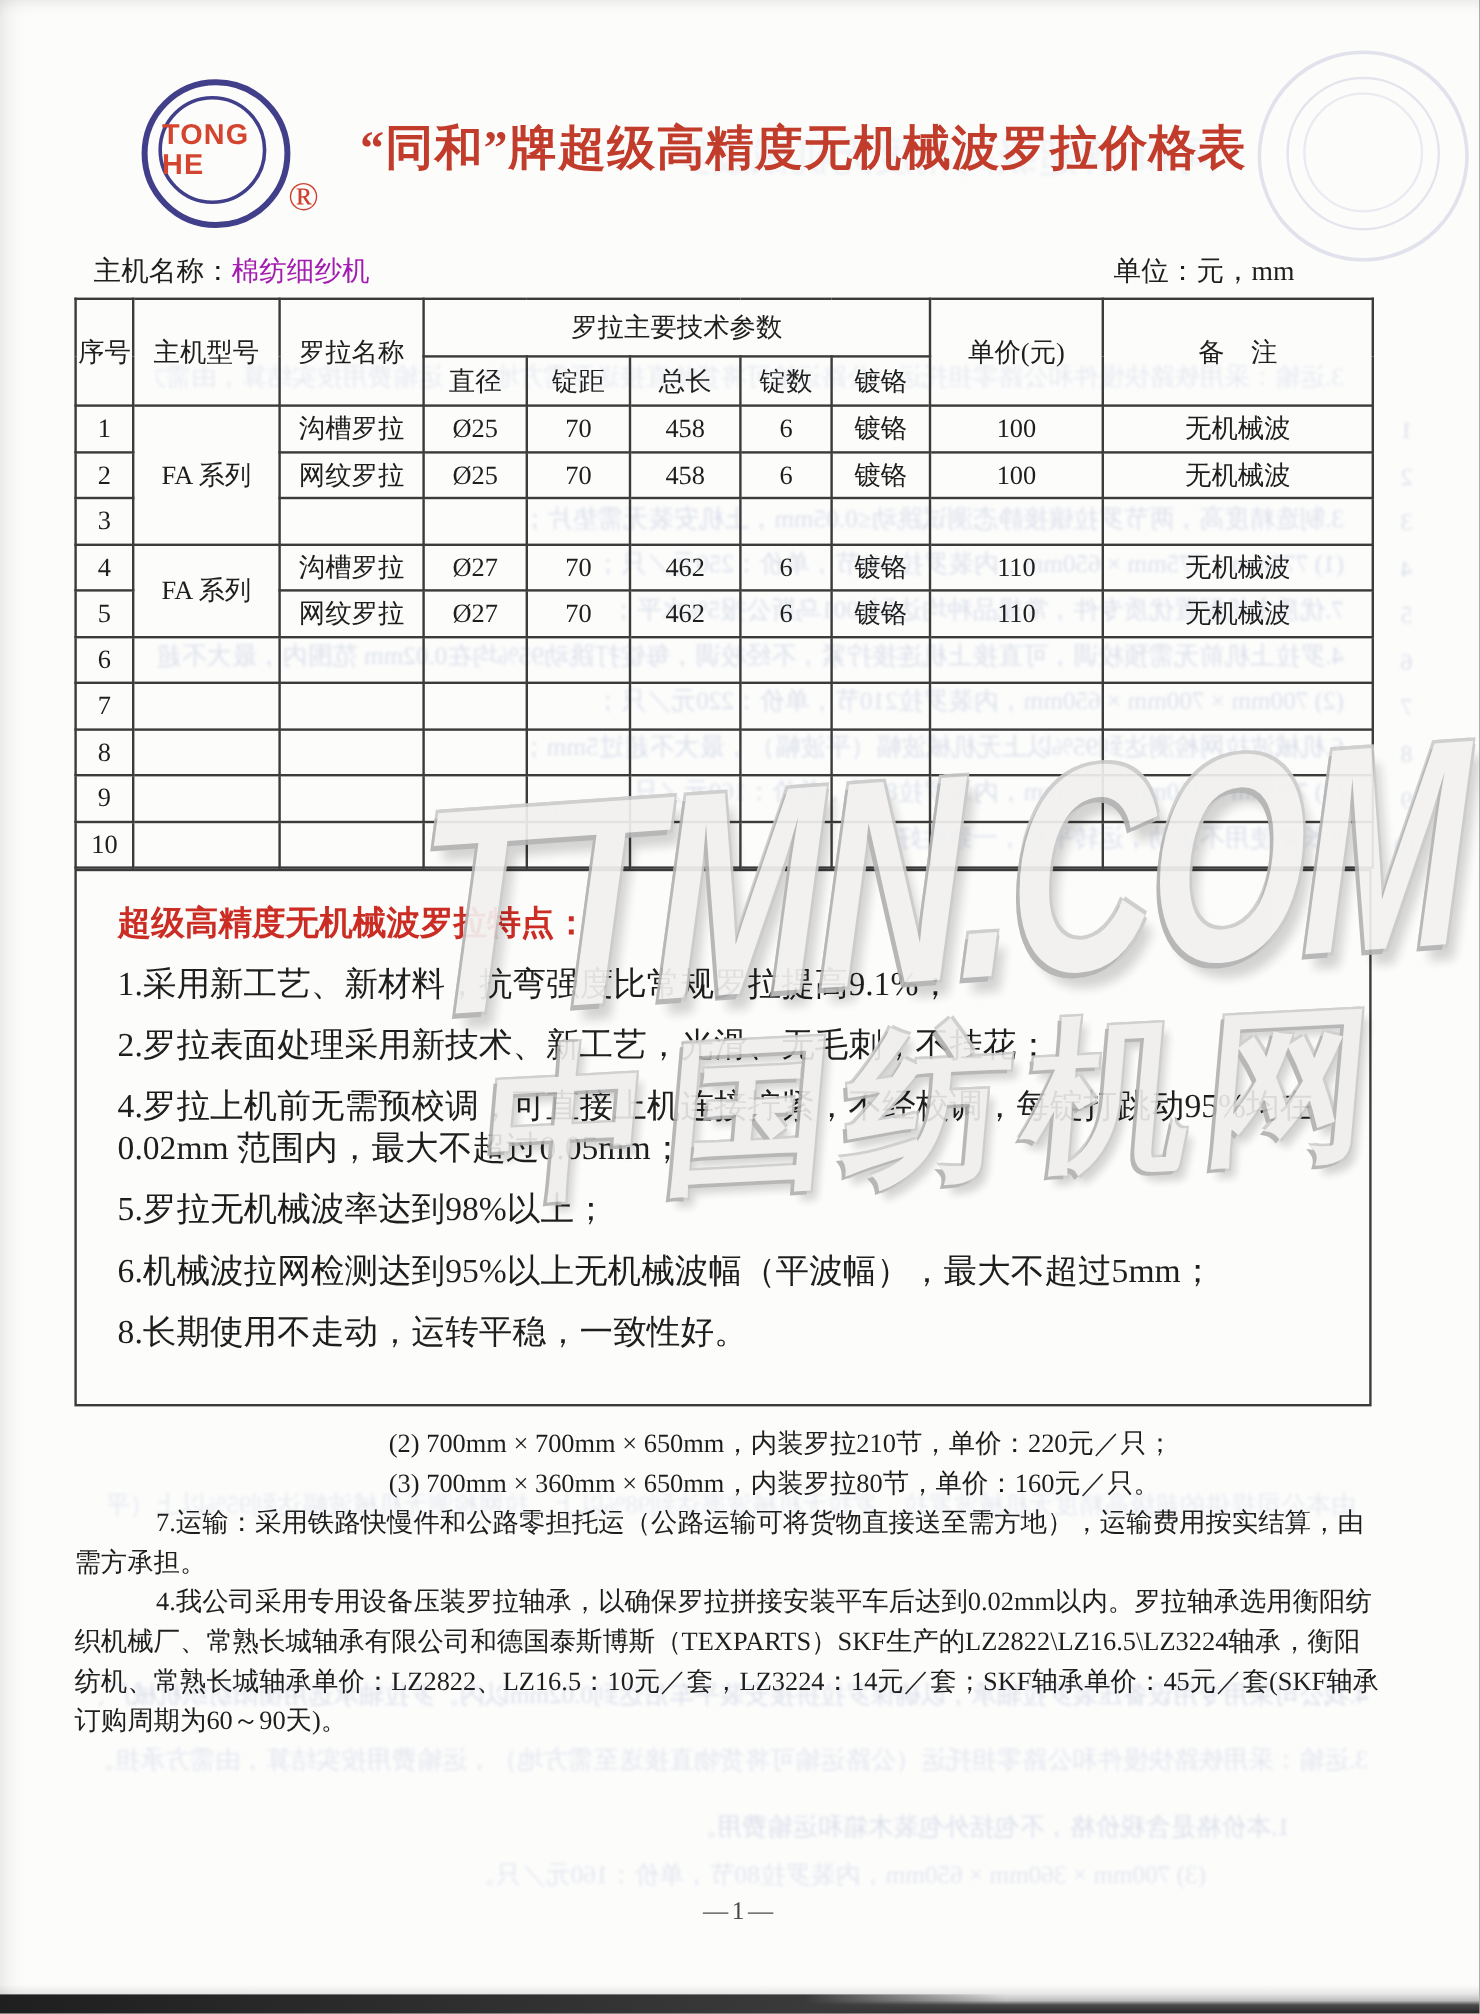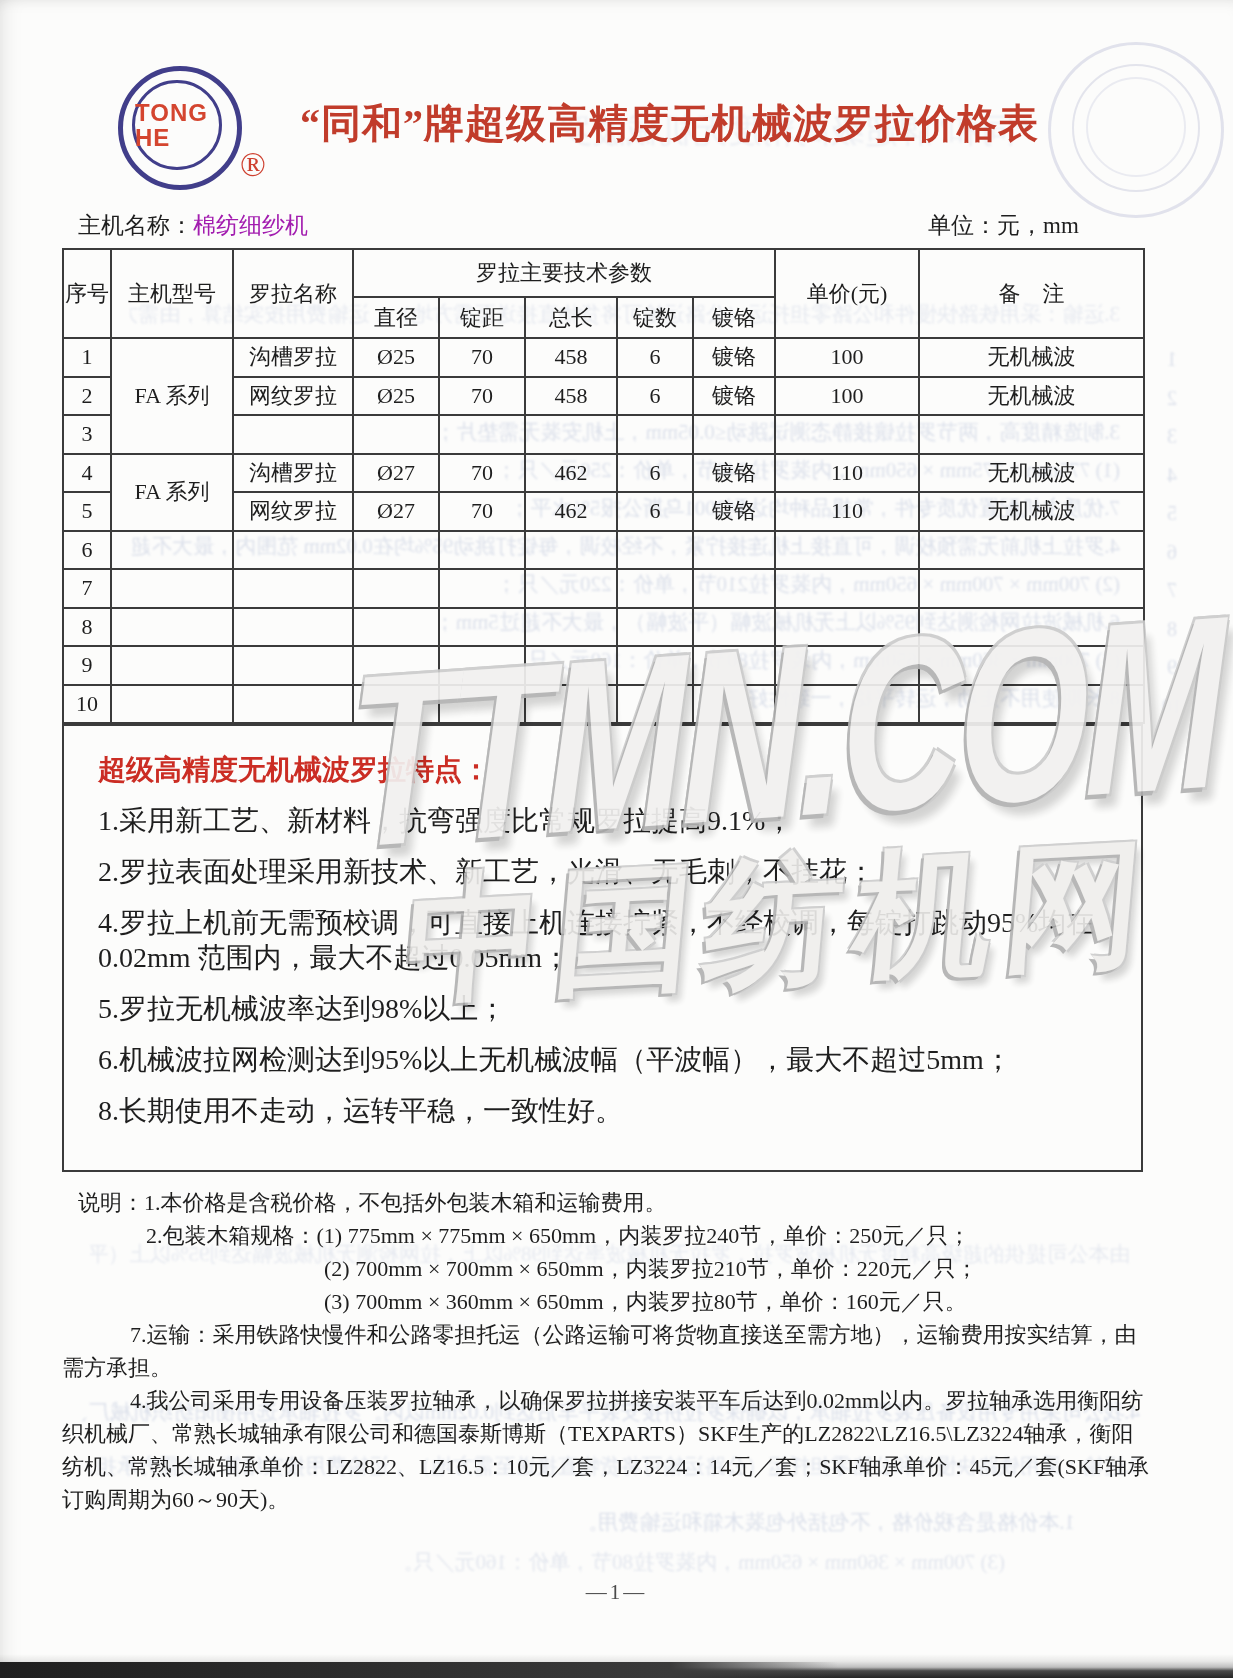--- a/index.html
+++ b/index.html
@@ -265,22 +265,20 @@
     <p class="f-title">超级高精度无机械波罗拉特点：</p>
     <p>1.采用新工艺、新材料，抗弯强度比常规罗拉提高9.1%；</p>
     <p>2.罗拉表面处理采用新技术、新工艺，光滑、无毛刺，不挂花；</p>
     <p>4.罗拉上机前无需预校调，可直接上机连接拧紧，不经校调，每锭打跳动95%均在0.02mm 范围内，最大不超过0.05mm；</p>
     <p>5.罗拉无机械波率达到98%以上；</p>
     <p>6.机械波拉网检测达到95%以上无机械波幅（平波幅），最大不超过5mm；</p>
     <p>8.长期使用不走动，运转平稳，一致性好。</p>
   </div>
 
   <div class="notes">
-    <p class="n1"><span>说明：</span><span>1.本价格是含税价格，不包括外包装木箱和运输费用。</span></p>
-    <p class="n2"><span>2.包装木箱规格：</span><span>(1) 775mm × 775mm × 650mm，内装罗拉240节，单价：250元／只；</span></p>
     <p class="n-sub">(2) 700mm × 700mm × 650mm，内装罗拉210节，单价：220元／只；</p>
     <p class="n-sub">(3) 700mm × 360mm × 650mm，内装罗拉80节，单价：160元／只。</p>
     <p class="n-ind">7.运输：采用铁路快慢件和公路零担托运（公路运输可将货物直接送至需方地），运输费用按实结算，由需方承担。</p>
     <p class="n-ind">4.我公司采用专用设备压装罗拉轴承，以确保罗拉拼接安装平车后达到0.02mm以内。罗拉轴承选用衡阳纺织机械厂、常熟长城轴承有限公司和德国泰斯博斯（TEXPARTS）SKF生产的LZ2822\LZ16.5\LZ3224轴承，衡阳纺机、常熟长城轴承单价：LZ2822、LZ16.5：10元／套，LZ3224：14元／套；SKF轴承单价：45元／套(SKF轴承订购周期为60～90天)。</p>
   </div>
 
   <div class="page-num">—1—</div>
 
   <div class="wm-main">TTMN.COM</div>
   <div class="wm-sub">中国纺机网</div>

